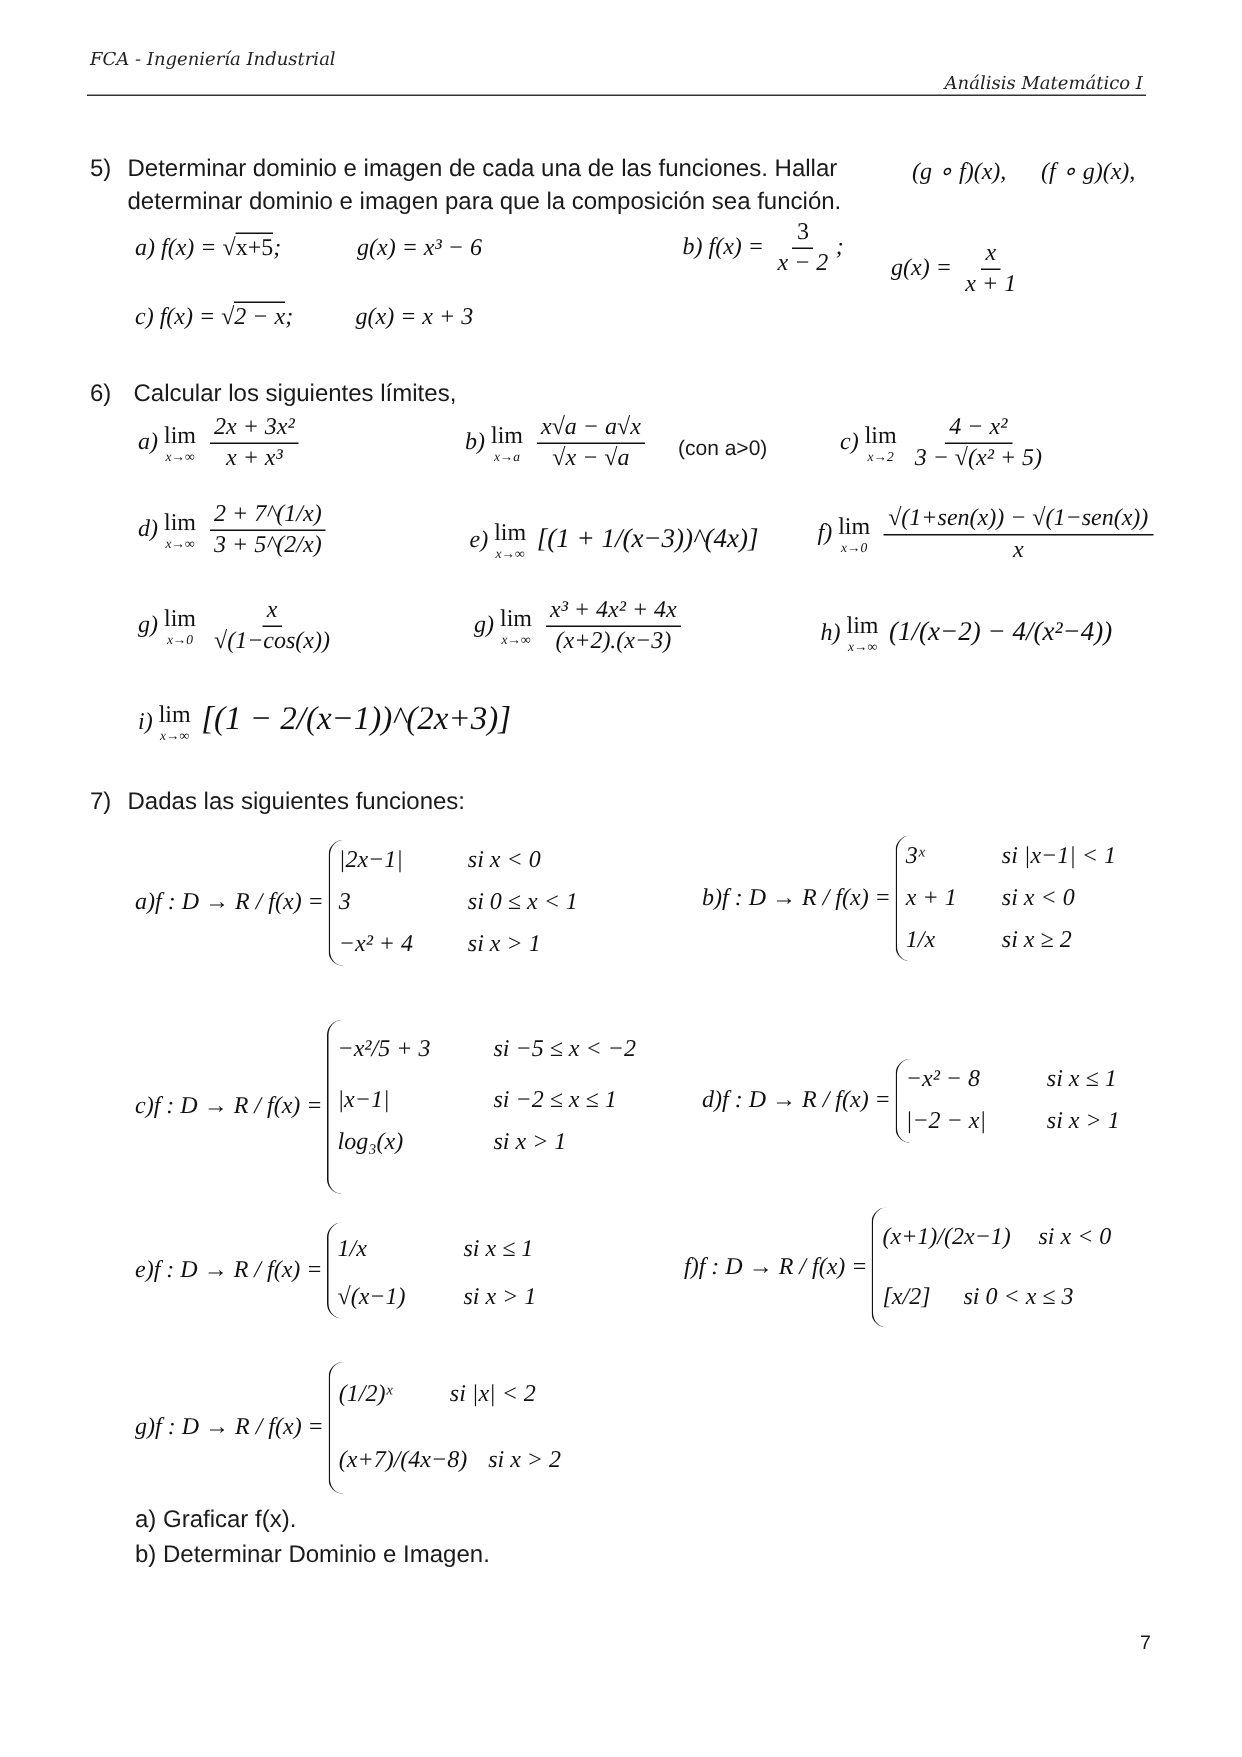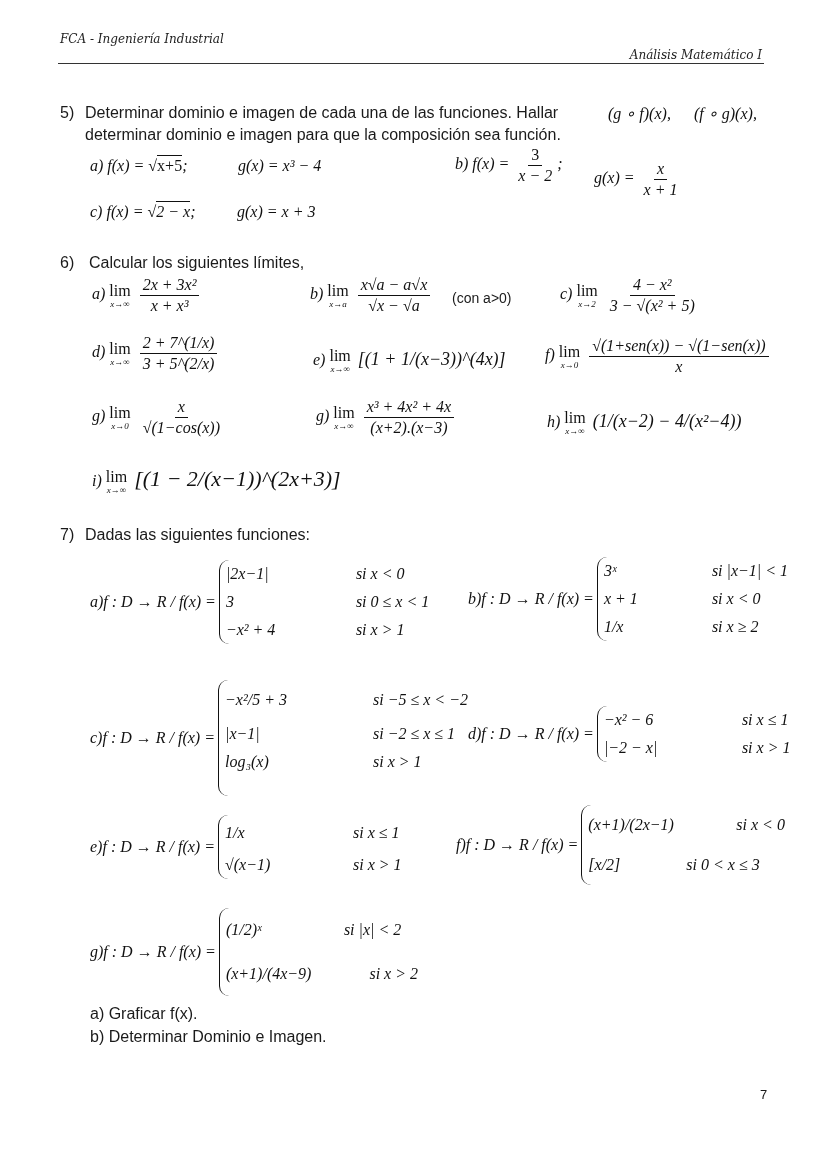--- a/index.html
+++ b/index.html
@@ -11,42 +11,42 @@
   .m { font-family: "Liberation Serif", serif; font-style: italic; font-size: 16px; white-space: nowrap; color: #111; }
   .mu { font-style: normal; }
   .frac { display: inline-flex; flex-direction: column; align-items: center; vertical-align: middle; margin: 0 2px; }
   .frac > .num { border-bottom: 1px solid #111; padding: 0 3px 1px; line-height: 18px; }
   .frac > .den { padding: 1px 3px 0; line-height: 18px; }
   .lim { display: inline-flex; flex-direction: column; align-items: center; vertical-align: middle; margin-right: 3px; }
   .lim .lw { font-style: normal; line-height: 16px; }
   .lim .ls { font-size: 9px; line-height: 10px; }
   .sqrt { border-top: 1px solid #111; padding-top: 1px; }
   .cases { display: inline-flex; flex-direction: column; vertical-align: middle; border-left: 1px solid #111; border-radius: 10px 0 0 10px; padding-left: 6px; margin-left: 3px; }
-  .case { display: flex; align-items: center; min-height: 28px; gap: 44px; }
+  .case { display: flex; align-items: center; min-height: 28px; }
   .case .e { min-width: 72px; }
   .case .c { margin-left: 14px; }
   .page-num { font-family: "Liberation Sans", sans-serif; font-size: 13px; }
 </style>
 </head>
 <body>
 
 <div class="abs hdr" style="left:60px; top:32px;">FCA - Ingeniería Industrial</div>
 <div class="abs hdr" style="right:66px; top:48px;">Análisis Matemático I</div>
 <div class="hdr-line"></div>
 
 <div class="abs txt" style="left:60px; top:104px;">5)</div>
 <div class="abs txt" style="left:85px; top:104px;">Determinar dominio e imagen de cada una de las funciones. Hallar</div>
 <div class="abs m" style="left:608px; top:104px;">(g ∘ f)(x),</div>
 <div class="abs m" style="left:694px; top:104px;">(f ∘ g)(x),</div>
 <div class="abs txt" style="left:85px; top:126px;">determinar dominio e imagen para que la composición sea función.</div>
 
 <div class="abs m" style="left:90px; top:157px;">
   <span>a) f(x) = </span>√<span class="sqrt mu">x+5</span>;
 </div>
-<div class="abs m" style="left:238px; top:157px;">g(x) = x³ − 4</div>
+<div class="abs m" style="left:238px; top:157px;">g(x) = x³ − 6</div>
 
 <div class="abs m" style="left:455px; top:146px;">
   <span>b) f(x) = </span><span class="frac">
       <span class="num mu">3</span>
       <span class="den">x − 2</span>
     </span>;
 </div>
 <div class="abs m" style="left:594px; top:160px;">
   <span>g(x) = </span><span class="frac">
       <span class="num">x</span>
@@ -226,21 +226,21 @@
         <span class="c">si x &gt; 1</span>
       </span>
   </span>
 </div>
 
 <div class="abs m" style="left:468px; top:706px; display:flex; align-items:center;">
   <span>d)</span>
     <span>f : D → R / f(x) =</span>
   <span class="cases">
     <span class="case">
-        <span class="e" style="min-width:80px">−x² − 6</span>
+        <span class="e" style="min-width:80px">−x² − 8</span>
         <span class="c">si x ≤ 1</span>
       </span>
     <span class="case">
         <span class="e" style="min-width:80px">|−2 − x|</span>
         <span class="c">si x &gt; 1</span>
       </span>
   </span>
 </div>
 
 <div class="abs m" style="left:90px; top:815px; display:flex; align-items:center;">
@@ -275,21 +275,21 @@
 
 <div class="abs m" style="left:90px; top:908px; display:flex; align-items:center;">
   <span>g)</span>
     <span>f : D → R / f(x) =</span>
   <span class="cases">
     <span class="case" style="min-height:44px">
         <span class="e" style="min-width:60px">(1/2)ˣ</span>
         <span class="c">si |x| &lt; 2</span>
       </span>
     <span class="case" style="min-height:44px">
-        <span class="e" style="min-width:60px">(x+1)/(4x−9)</span>
+        <span class="e" style="min-width:60px">(x+7)/(4x−8)</span>
         <span class="c">si x &gt; 2</span>
       </span>
   </span>
 </div>
 
 <div class="abs txt" style="left:90px; top:1005px;">a) Graficar f(x).</div>
 <div class="abs txt" style="left:90px; top:1028px;">b) Determinar Dominio e Imagen.</div>
 
 <div class="abs page-num" style="left:760px; top:1087px;">7</div>
 

